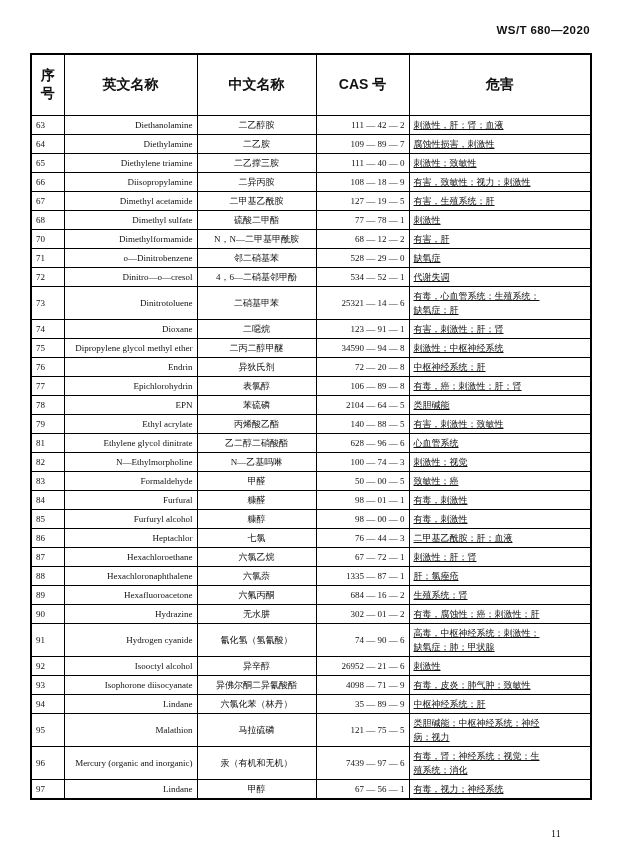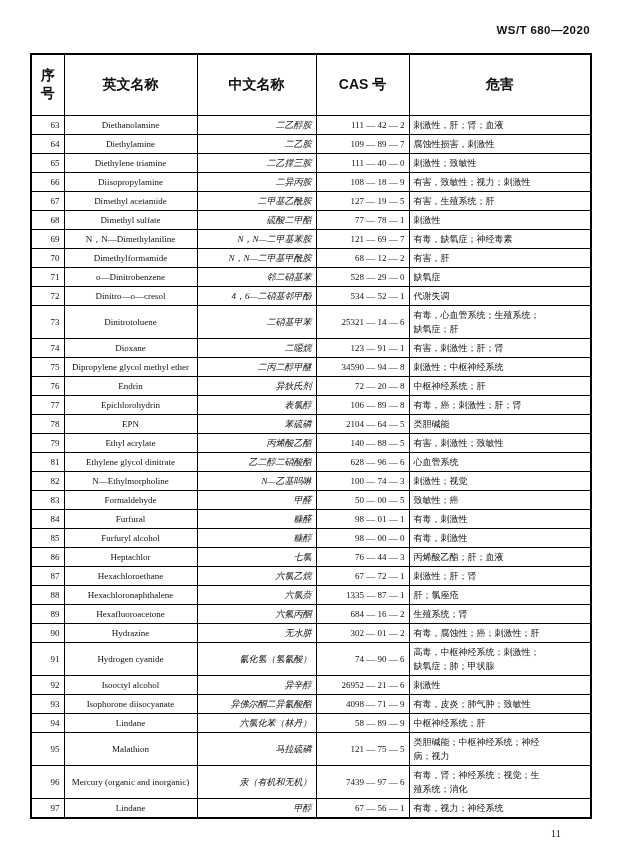--- a/index.html
+++ b/index.html
@@ -40,25 +40,25 @@
     text-align: center;
     color: #111;
   }
   table.chem td {
     font-size: 9px;
     line-height: 14px;
     padding: 2px 4px;
     vertical-align: middle;
     color: #111;
   }
-  td.c-no   { text-align: right; white-space: nowrap; }
-  td.c-en   { text-align: center;   white-space: nowrap; overflow: hidden; padding-left: 6px; }
-  td.c-zh   { text-align: right;   white-space: nowrap; overflow: hidden; padding-left: 6px; font-style: italic; }
+  td.c-no   { text-align: left; white-space: nowrap; }
+  td.c-en   { text-align: right;   white-space: nowrap; overflow: hidden; padding-left: 6px; }
+  td.c-zh   { text-align: center;   white-space: nowrap; overflow: hidden; padding-left: 6px; }
   td.c-cas  { text-align: right; white-space: nowrap; }
-  td.c-hz   { text-align: left;   white-space: pre-line; padding-left: 6px; }
+  td.c-hz   { text-align: left;   white-space: pre-line; padding-left: 6px; text-decoration: underline; }
   .page-num {
     position: absolute;
     left: 551px; top: 828px;
     font-size: 10px;
     color: #111;
   }
 </style>
 </head>
 <body>
 
@@ -118,27 +118,20 @@
         <td class="c-hz">有害，生殖系统；肝</td>
       </tr>
       <tr>
         <td class="c-no">68</td>
         <td class="c-en">Dimethyl sulfate</td>
         <td class="c-zh">硫酸二甲酯</td>
         <td class="c-cas">77 — 78 — 1</td>
         <td class="c-hz">刺激性</td>
       </tr>
       <tr>
-        <td class="c-no">69</td>
-        <td class="c-en">N，N—Dimethylaniline</td>
-        <td class="c-zh">N，N—二甲基苯胺</td>
-        <td class="c-cas">121 — 69 — 7</td>
-        <td class="c-hz">有毒，缺氧症；神经毒素</td>
-      </tr>
-      <tr>
         <td class="c-no">70</td>
         <td class="c-en">Dimethylformamide</td>
         <td class="c-zh">N，N—二甲基甲酰胺</td>
         <td class="c-cas">68 — 12 — 2</td>
         <td class="c-hz">有害，肝</td>
       </tr>
       <tr>
         <td class="c-no">71</td>
         <td class="c-en">o—Dinitrobenzene</td>
         <td class="c-zh">邻二硝基苯</td>
@@ -235,21 +228,21 @@
         <td class="c-en">Furfuryl alcohol</td>
         <td class="c-zh">糠醇</td>
         <td class="c-cas">98 — 00 — 0</td>
         <td class="c-hz">有毒，刺激性</td>
       </tr>
       <tr>
         <td class="c-no">86</td>
         <td class="c-en">Heptachlor</td>
         <td class="c-zh">七氯</td>
         <td class="c-cas">76 — 44 — 3</td>
-        <td class="c-hz">丙烯酸乙酯；肝；血液</td>
+        <td class="c-hz">二甲基乙酰胺；肝；血液</td>
       </tr>
       <tr>
         <td class="c-no">87</td>
         <td class="c-en">Hexachloroethane</td>
         <td class="c-zh">六氯乙烷</td>
         <td class="c-cas">67 — 72 — 1</td>
         <td class="c-hz">刺激性；肝；肾</td>
       </tr>
       <tr>
         <td class="c-no">88</td>
@@ -291,21 +284,21 @@
         <td class="c-no">93</td>
         <td class="c-en">Isophorone diisocyanate</td>
         <td class="c-zh">异佛尔酮二异氰酸酯</td>
         <td class="c-cas">4098 — 71 — 9</td>
         <td class="c-hz">有毒，皮炎；肺气肿；致敏性</td>
       </tr>
       <tr>
         <td class="c-no">94</td>
         <td class="c-en">Lindane</td>
         <td class="c-zh">六氯化苯（林丹）</td>
-        <td class="c-cas">58 — 89 — 9</td>
+        <td class="c-cas">35 — 89 — 9</td>
         <td class="c-hz">中枢神经系统；肝</td>
       </tr>
       <tr>
         <td class="c-no">95</td>
         <td class="c-en">Malathion</td>
         <td class="c-zh">马拉硫磷</td>
         <td class="c-cas">121 — 75 — 5</td>
         <td class="c-hz">类胆碱能；中枢神经系统；神经
 病；视力</td>
       </tr>

